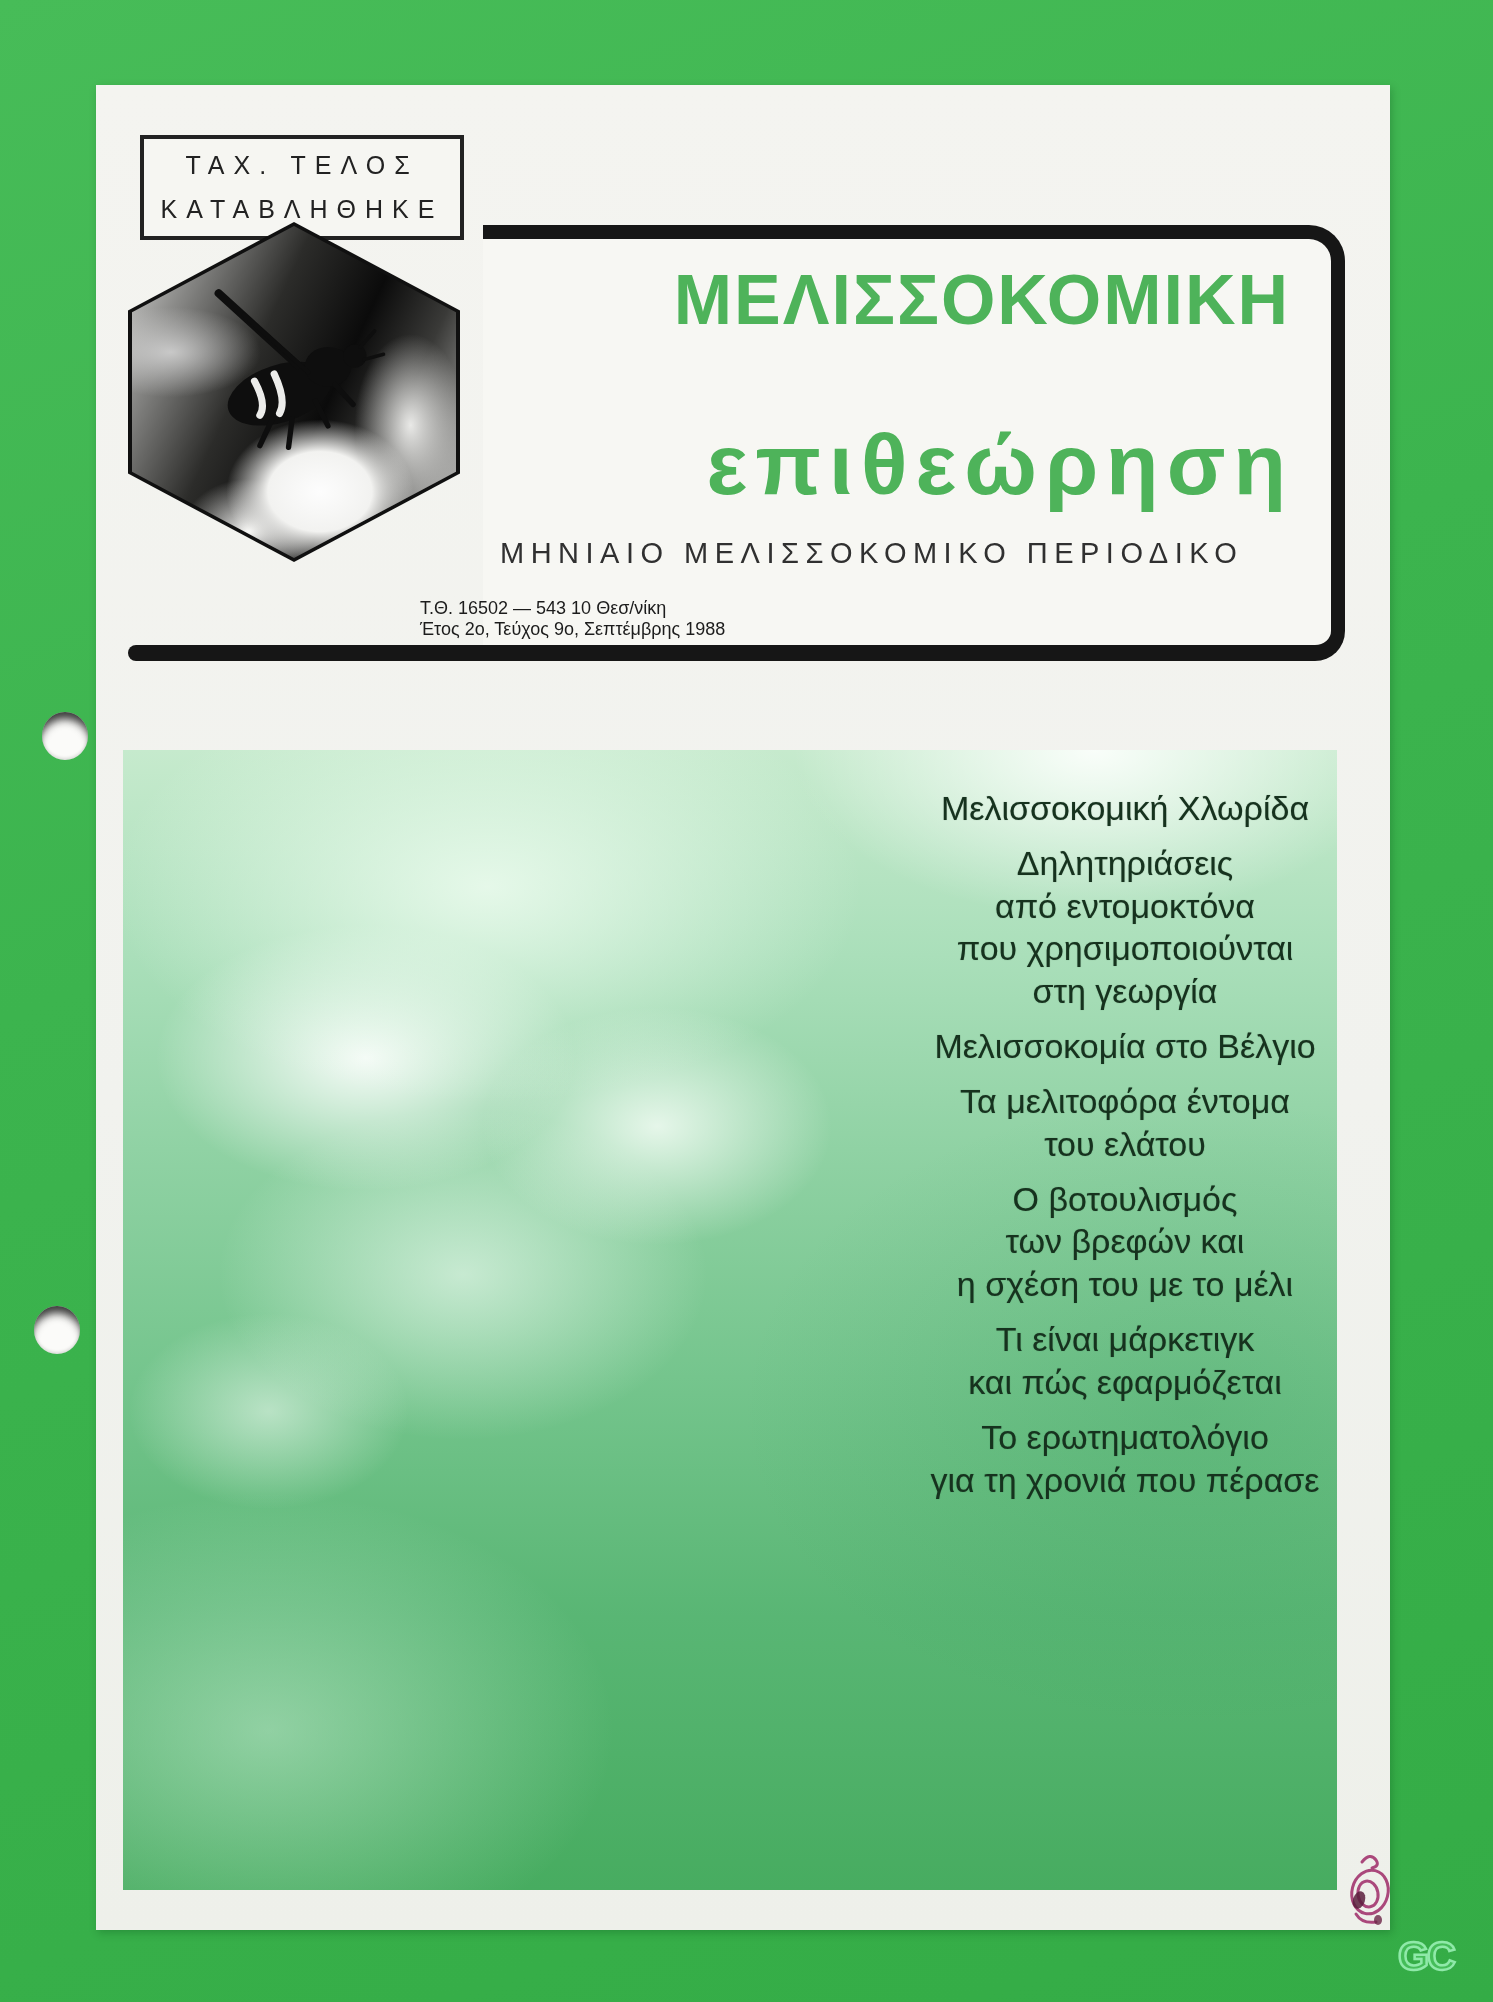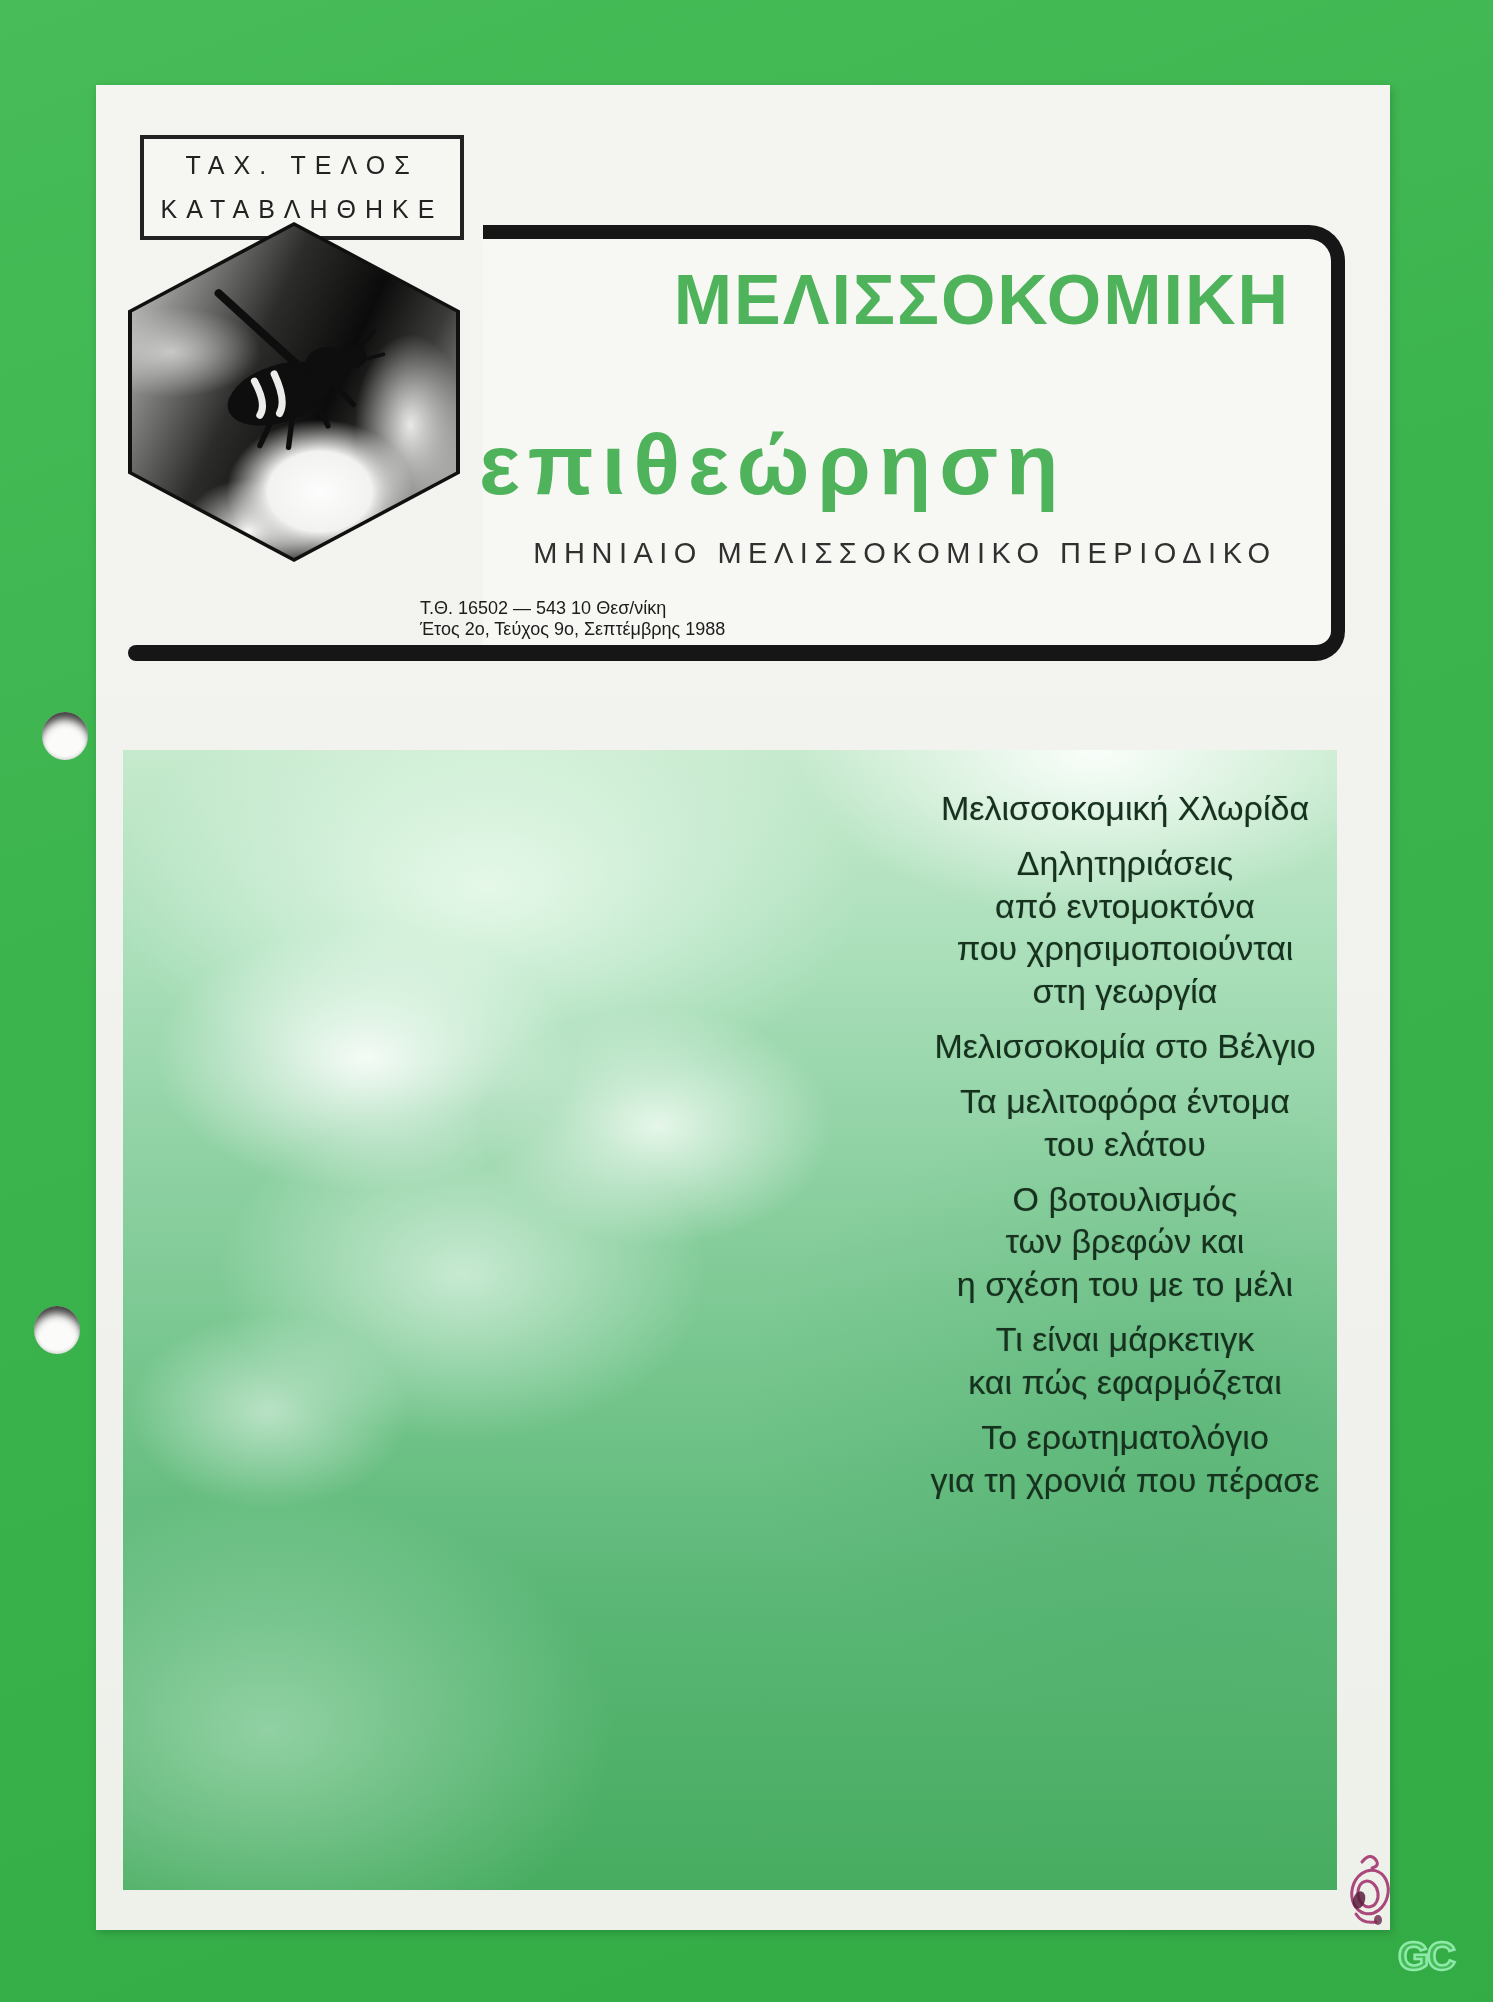--- a/index.html
+++ b/index.html
@@ -49,25 +49,25 @@
   }
   .frame-underline{
     position:absolute;left:32px;top:560px;width:360px;height:16px;
     background:#161616;border-radius:9px 0 0 9px;
   }
   .title-main{
     position:absolute;left:404px;top:175px;width:790px;text-align:right;
     font-size:70px;font-weight:bold;letter-spacing:2px;color:#4eb35a;white-space:nowrap;
   }
   .title-sub{
-    position:absolute;left:383px;top:330px;width:790px;text-align:left;
+    position:absolute;left:408px;top:330px;width:790px;text-align:right;
     font-size:86px;font-weight:bold;letter-spacing:8px;color:#4eb35a;white-space:nowrap;
   }
   .tagline{
-    position:absolute;left:404px;top:452px;width:810px;text-align:center;
+    position:absolute;left:404px;top:452px;width:810px;text-align:left;
     font-size:29px;letter-spacing:6.5px;color:#303030;white-space:nowrap;
   }
   .address-row{
     position:absolute;left:324px;top:513px;width:872px;
     display:flex;justify-content:space-between;
     font-size:18px;color:#1c1c1c;white-space:nowrap;flex-direction:column;
   }
   
   .photo{
     position:absolute;left:27px;top:665px;width:1214px;height:1140px;

